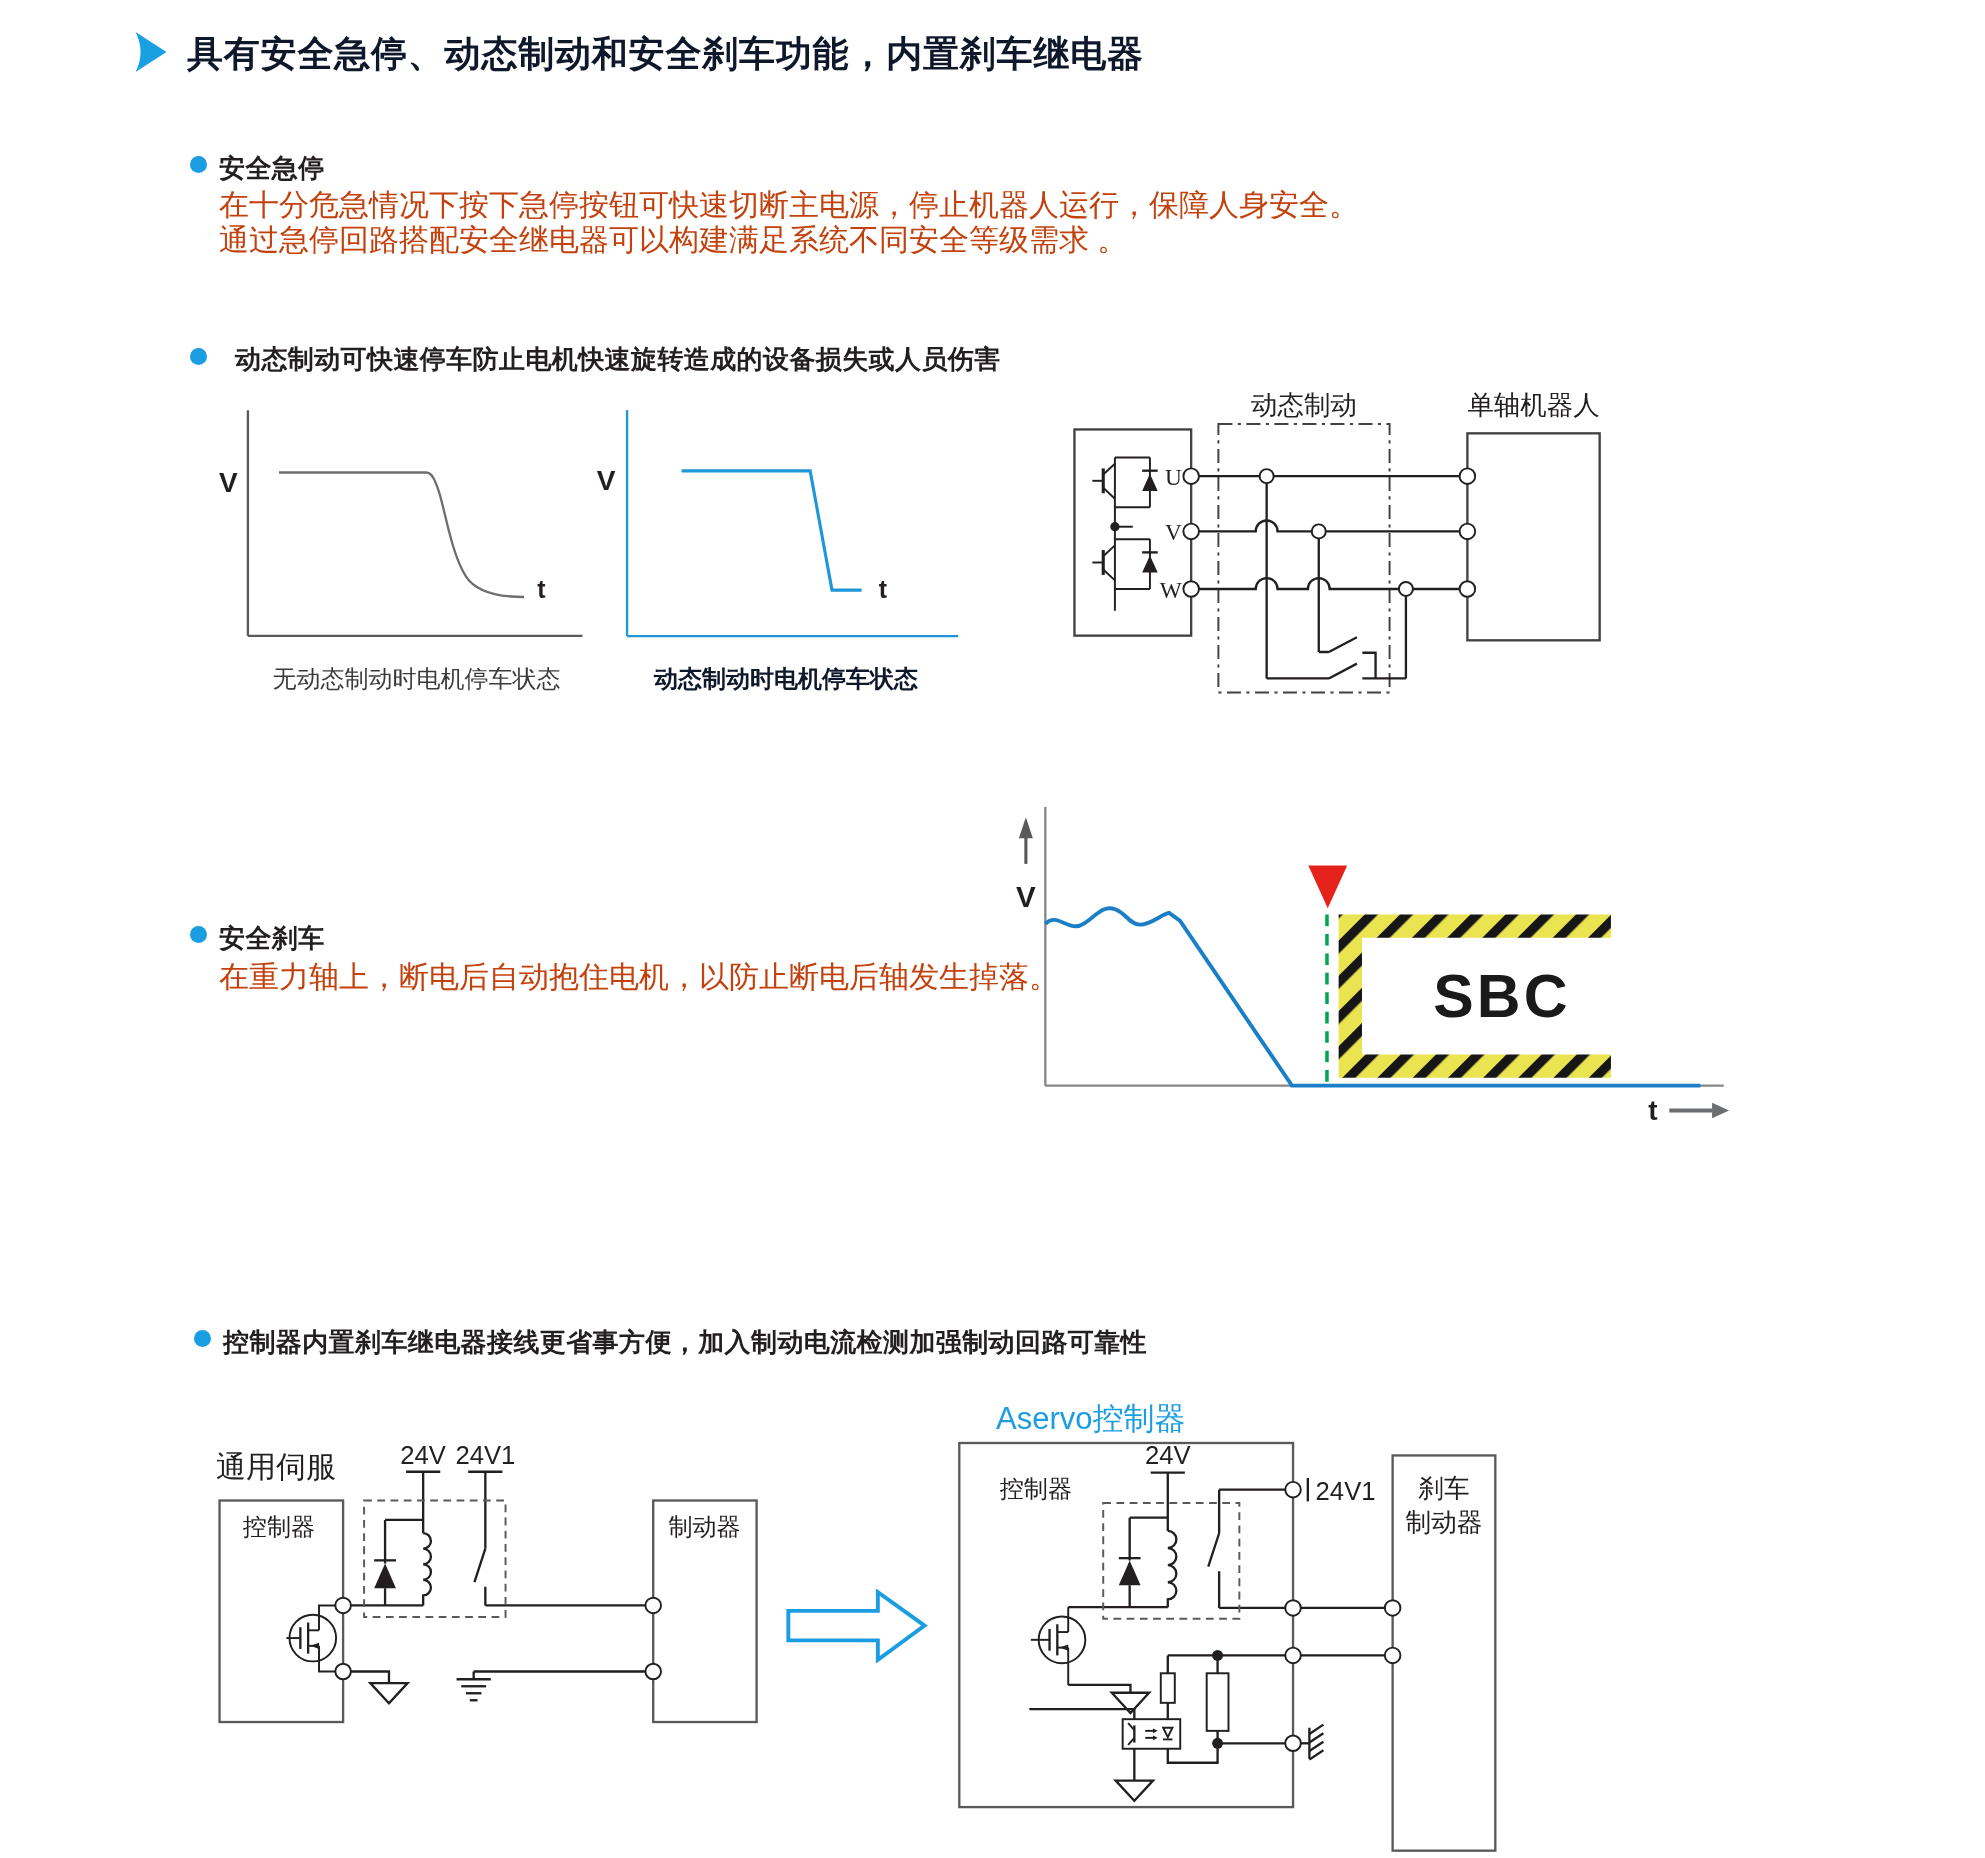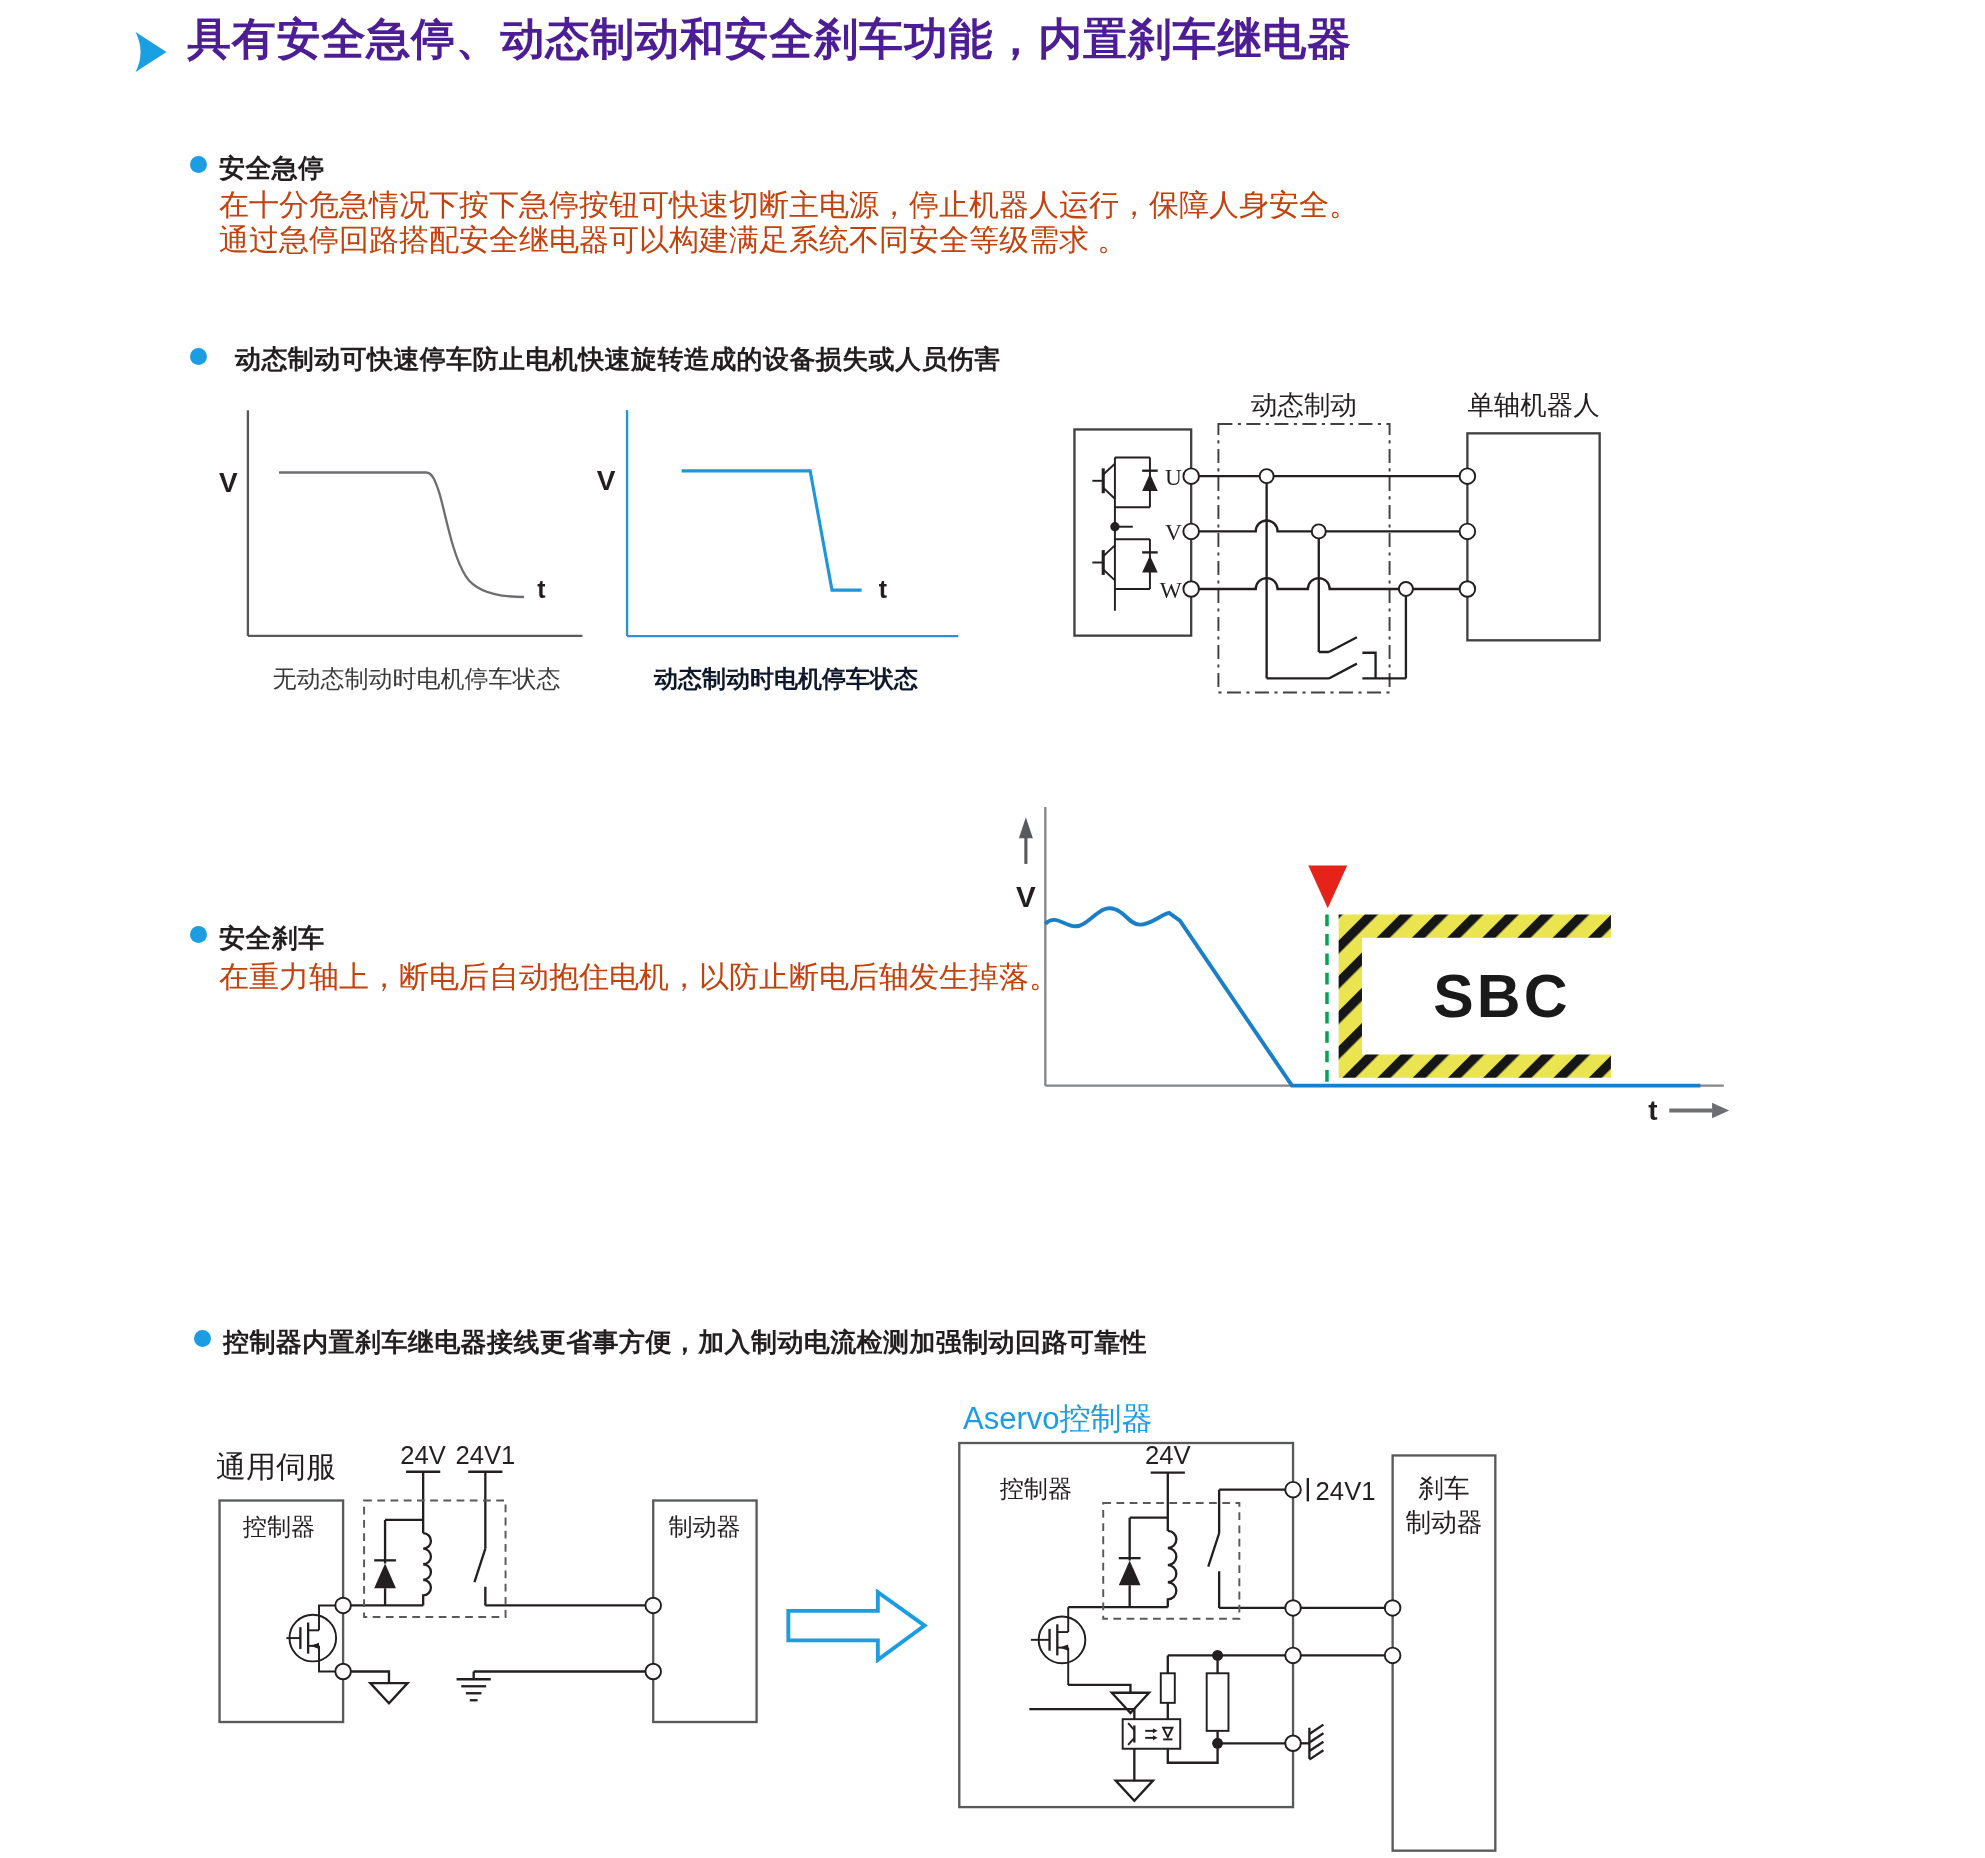--- a/index.html
+++ b/index.html
@@ -4,41 +4,41 @@
 <style>
   html,body{margin:0;padding:0;background:#fff;}
   .page{
     position:relative;width:1985px;height:1859px;background:#ffffff;overflow:hidden;
     font-family:"Liberation Sans","DejaVu Sans",sans-serif;color:#231f20;
   }
   .abs{position:absolute;}
   
   .title-arrow{left:134px;top:31px;width:34px;height:42px;}
   .page-title{
-    left:187px;top:10px;width:1712px;
-    font-size:44px;font-weight:bold;color:#4c1d95;letter-spacing:0.8px;
+    left:187px;top:30px;width:1712px;
+    font-size:36px;font-weight:bold;color:#0f172a;letter-spacing:0.8px;
   }
   
   .bullet{
     width:17px;height:17px;border-radius:50%;background:#1b9de2;
   }
   .sec-heading{
     font-size:26px;font-weight:bold;color:#231f20;letter-spacing:0.4px;white-space:nowrap;
   }
   .body-text{
     font-size:30px;color:#c2410c;line-height:35px;white-space:nowrap;text-align:center;
   }
   
   .cap{
     font-size:24px;text-align:center;white-space:nowrap;
   }
   .cap-gray{color:#3a3a3a;}
   .cap-blue{color:#0f172a;font-weight:bold;}
   .fig-label-blue{
-    font-size:31px;color:#1b9de2;white-space:nowrap;
+    font-size:31px;color:#1b9de2;white-space:nowrap;margin-left:33px;
   }
   .fig-label-dark{
     font-size:30px;color:#231f20;white-space:nowrap;
   }
   svg{display:block;}
   svg text{font-family:"Liberation Sans","DejaVu Sans",sans-serif;}
   .serifv{font-family:"Liberation Serif","DejaVu Serif",serif;}
 </style>
 </head>
 <body>

